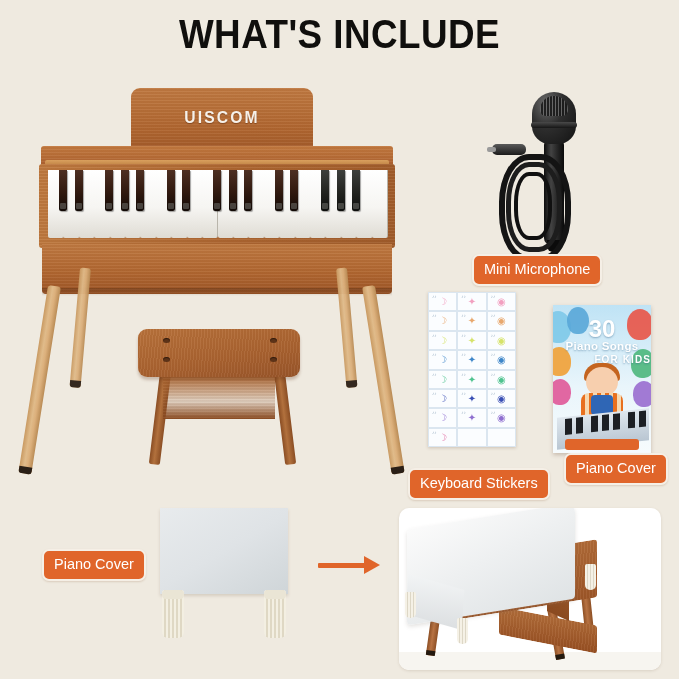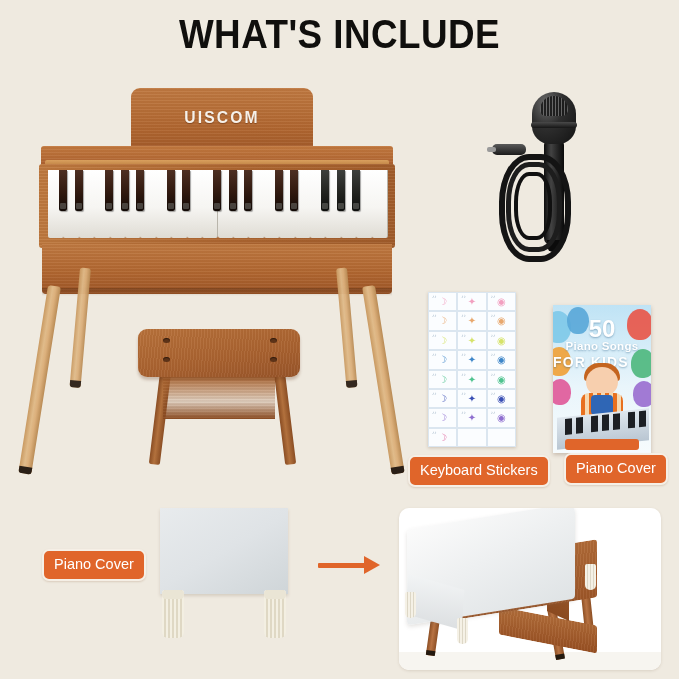--- a/index.html
+++ b/index.html
@@ -141,22 +141,22 @@
     background:linear-gradient(180deg,#bfe3f5 0%,#e9f5fb 55%,#f6fbfd 100%);
     box-shadow:0 2px 4px rgba(100,70,45,.28);overflow:hidden;
   }
   .balloon{position:absolute;border-radius:50% 50% 45% 45%;opacity:.92;}
   .sb-30{position:absolute;left:0;right:0;top:10px;text-align:center;
     font-size:24px;font-weight:bold;color:#fff;
     text-shadow:0 1px 2px rgba(40,90,130,.45);}
   .sb-ps{position:absolute;left:0;right:0;top:35px;text-align:center;
     font-size:11.5px;font-weight:bold;color:#fff;letter-spacing:.3px;
     text-shadow:0 1px 2px rgba(40,90,130,.45);}
-  .sb-fk{position:absolute;left:0;right:0;top:49px;text-align:left;
-    font-size:14px;font-weight:bold;color:#fff;letter-spacing:1.1px;
+  .sb-fk{position:absolute;left:0;right:0;top:49px;text-align:right;
+    font-size:10px;font-weight:bold;color:#fff;letter-spacing:1.1px;
     text-shadow:0 1px 2px rgba(40,90,130,.45);}
   .kid-head{position:absolute;left:33px;top:62px;width:32px;height:30px;border-radius:50%;
     background:#f7cfae;}
   .kid-hair{position:absolute;left:31px;top:58px;width:36px;height:18px;border-radius:18px 18px 4px 4px;
     background:#c4641f;}
   .kid-body{position:absolute;left:28px;top:88px;width:42px;height:26px;border-radius:8px 8px 0 0;
     background:repeating-linear-gradient(90deg,#e8701f 0 4px,#f6d9b0 4px 8px);}
   .kid-bib{position:absolute;left:38px;top:90px;width:22px;height:20px;background:#2f66b5;border-radius:4px;}
   .sb-kb{position:absolute;left:4px;top:108px;width:92px;height:32px;
     background:linear-gradient(180deg,#dfe7ee,#b9c6d2);transform:skewY(-6deg);}
@@ -281,20 +281,21 @@
     <div class="mic-head"></div>
     <div class="mic-grill"></div>
     <div class="mic-ring"></div>
     <div class="coil"></div>
     <div class="coil2"></div>
     <div class="coil3"></div>
     <div class="plug"></div>
     <div class="plug-pin"></div>
   </div>
 
+  <div class="pill" style="left:472px;top:254px;">Mini Microphone</div>
 
   <div class="bench">
     <div class="bench-leg" style="left:28px;top:48px;transform:rotate(7deg);transform-origin:top center;"></div>
     <div class="bench-leg" style="left:142px;top:48px;transform:rotate(-7deg);transform-origin:top center;"></div>
     <div class="bench-apron"></div>
     <div class="bench-seat">
       <div class="hole" style="left:25px;top:9px;"></div>
       <div class="hole" style="left:25px;top:28px;"></div>
       <div class="hole" style="left:132px;top:9px;"></div>
       <div class="hole" style="left:132px;top:28px;"></div>
@@ -387,32 +388,32 @@
         <span class="snote">♪♪</span>
         <span class="sgl" style="color: rgb(143, 111, 208);">◉</span>
       </div>
       <div class="scell">
         <span class="snote">♪♪</span>
         <span class="sgl" style="color: rgb(224, 106, 160);">☽</span>
       </div>
       <div class="scell"></div>
       <div class="scell"></div>
     </div>
-  <div class="pill" style="left:408px;top:455px;">Keyboard Stickers</div>
+  <div class="pill" style="left:408px;top:468px;">Keyboard Stickers</div>
 
   <div class="songbook">
     <div class="balloon" style="left:-8px;top:6px;width:26px;height:32px;background:#7fc9e8;"></div>
     <div class="balloon" style="left:14px;top:2px;width:22px;height:27px;background:#5aa8d8;"></div>
     <div class="balloon" style="left:74px;top:4px;width:26px;height:31px;background:#e8574a;"></div>
     <div class="balloon" style="left:-6px;top:42px;width:24px;height:29px;background:#f0a23a;"></div>
     <div class="balloon" style="left:78px;top:44px;width:24px;height:29px;background:#4fb97f;"></div>
     <div class="balloon" style="left:-4px;top:74px;width:22px;height:26px;background:#e05a9a;"></div>
     <div class="balloon" style="left:80px;top:76px;width:22px;height:26px;background:#9a6fd0;"></div>
 
-    <div class="sb-30">50</div>
+    <div class="sb-30">30</div>
     <div class="sb-ps">Piano  Songs</div>
     <div class="sb-fk">FOR KIDS</div>
 
     <div class="kid-hair"></div>
     <div class="kid-head"></div>
     <div class="kid-body"></div>
     <div class="kid-bib"></div>
 
     <div class="sb-kb">
       <div class="sb-bk" style="left:8px;"></div>

